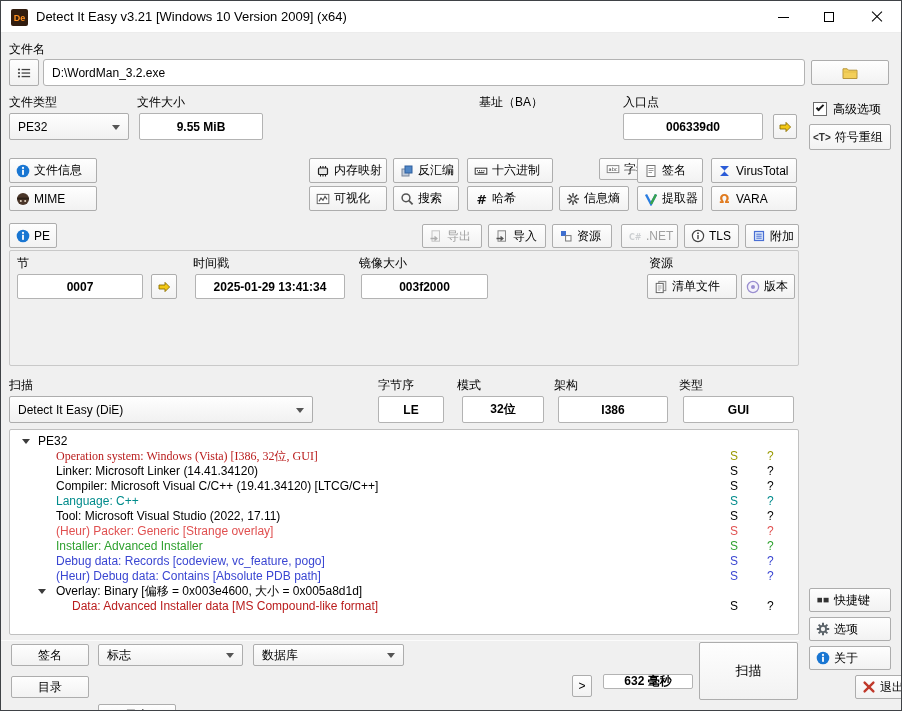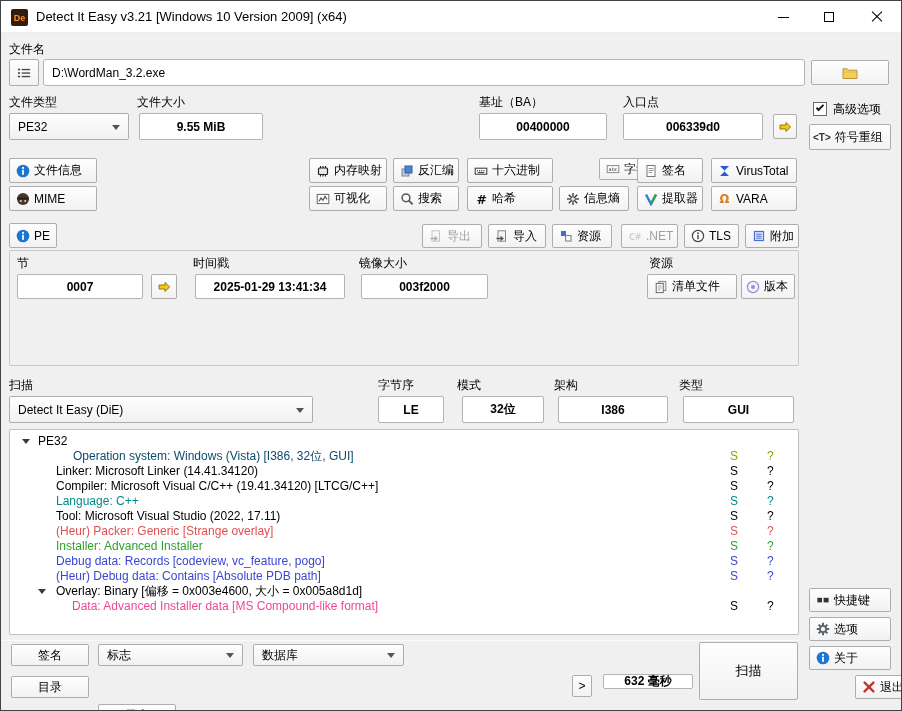--- a/index.html
+++ b/index.html
@@ -215,21 +215,20 @@
     </div>
 
   <div class="lbl" style="left:8px;top:94px;">文件类型</div>
   <div class="combo" style="left:8px;top:112px;width:120px;height:27px;">
       <span>PE32</span>
       <span class="arrow"></span>
     </div>
   <div class="lbl" style="left:136px;top:94px;">文件大小</div>
   <div class="field" style="left:138px;top:112px;width:124px;height:27px;">9.55 MiB</div>
   <div class="lbl" style="left:478px;top:94px;">基址（BA）</div>
-  <div class="field" style="left:478px;top:112px;width:128px;height:27px;">00400000</div>
   <div class="lbl" style="left:622px;top:94px;">入口点</div>
   <div class="field" style="left:622px;top:112px;width:140px;height:27px;">006339d0</div>
   <div class="btn center" style="left:772px;top:113px;width:24px;height:25px;">
       <svg class="ic" width="14" height="14">
         <use href="#i-yarrow"></use>
       </svg>
     </div>
 
   <div class="checkbox" style="left:812px;top:101px;">
       <span class="checkmark"></span>
@@ -409,21 +408,21 @@
   <div class="field" style="left:557px;top:395px;width:110px;height:27px;">I386</div>
   <div class="lbl" style="left:678px;top:377px;">类型</div>
   <div class="field" style="left:682px;top:395px;width:111px;height:27px;">GUI</div>
 
   <div class="treebox">
     <div class="trow" style="top:4px;">
         <span class="expander" style="left:12px;"></span>
         <span class="ttext" style="left: 28px; color: rgb(0, 0, 0);">PE32</span>
       </div>
     <div class="trow" style="top:19px;">
-        <span class="ttext" style="left: 63px; color: #0c4a6e;">Operation system: Windows (Vista) [I386, 32位, GUI]</span>
+        <span class="ttext" style="left: 46px; color: #b91c1c; font-family: Liberation Serif, serif;">Operation system: Windows (Vista) [I386, 32位, GUI]</span>
         <span class="slink" style="color: rgb(153, 153, 0);">S</span>
         <span class="qlink" style="color: rgb(153, 153, 0);">?</span>
       </div>
     <div class="trow" style="top:34px;">
         <span class="ttext" style="left: 46px; color: rgb(0, 0, 0);">Linker: Microsoft Linker (14.41.34120)</span>
         <span class="slink" style="color: rgb(0, 0, 0);">S</span>
         <span class="qlink" style="color: rgb(0, 0, 0);">?</span>
       </div>
     <div class="trow" style="top:49px;">
         <span class="ttext" style="left: 46px; color: rgb(0, 0, 0);">Compiler: Microsoft Visual C/C++ (19.41.34120) [LTCG/C++]</span>
@@ -458,21 +457,21 @@
     <div class="trow" style="top:139px;">
         <span class="ttext" style="left: 46px; color: rgb(58, 70, 210);">(Heur) Debug data: Contains [Absolute PDB path]</span>
         <span class="slink" style="color: rgb(58, 70, 210);">S</span>
         <span class="qlink" style="color: rgb(58, 70, 210);">?</span>
       </div>
     <div class="trow" style="top:154px;">
         <span class="expander" style="left:28px;"></span>
         <span class="ttext" style="left: 46px; color: rgb(0, 0, 0);">Overlay: Binary [偏移 = 0x003e4600, 大小 = 0x005a8d1d]</span>
       </div>
     <div class="trow" style="top:169px;">
-        <span class="ttext" style="left: 62px; color: #ec4899;">Data: Advanced Installer data [MS Compound-like format]</span>
+        <span class="ttext" style="left: 62px; color: #b91c1c;">Data: Advanced Installer data [MS Compound-like format]</span>
         <span class="slink" style="color: rgb(0, 0, 0);">S</span>
         <span class="qlink" style="color: rgb(0, 0, 0);">?</span>
       </div>
   </div>
 
   <div class="sep" style="left:0;top:639px;width:798px;"></div>
 
   <div class="btn center" style="left:10px;top:643px;width:78px;height:22px;">
       <span>签名</span>
     </div>

